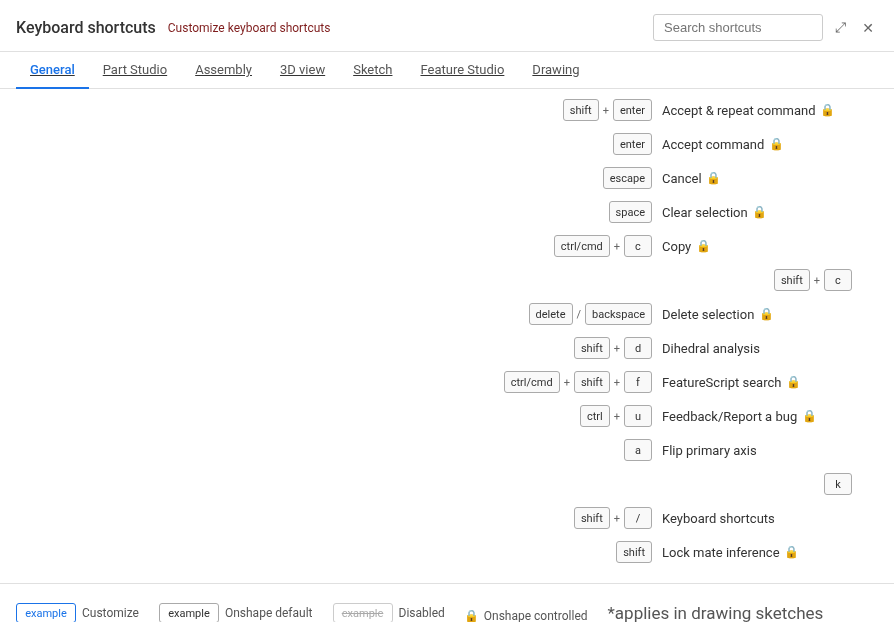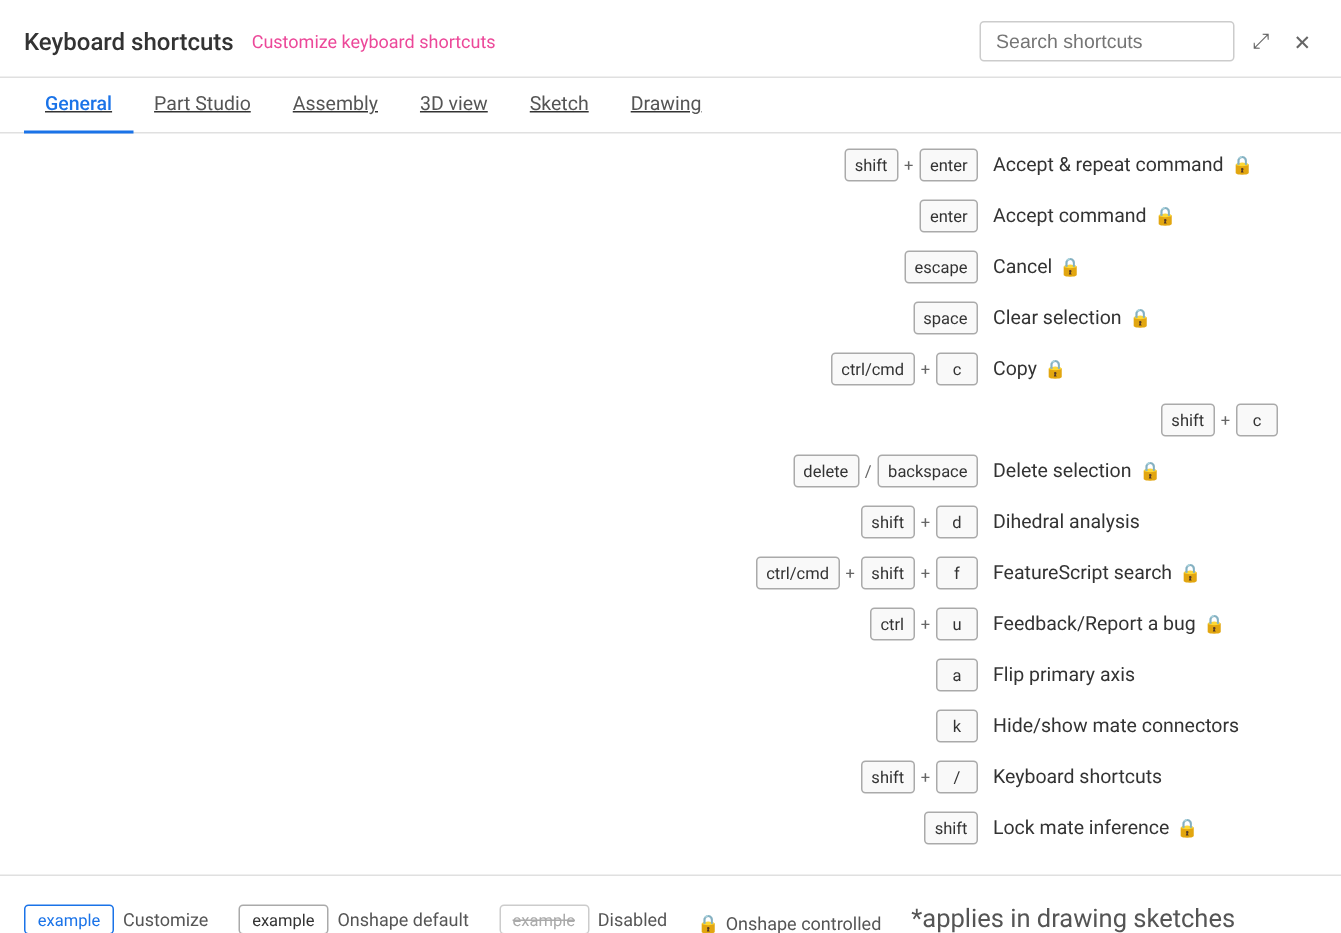--- a/index.html
+++ b/index.html
@@ -28,21 +28,21 @@
       gap: 12px;
     }
 
     .title {
       font-size: 16px;
       font-weight: 500;
       color: #333;
     }
 
     .customize-link {
-      color: #ec4899;
+      color: #7f1d1d;
       font-size: 12px;
       cursor: pointer;
       text-decoration: none;
     }
 
     .header-right {
       display: flex;
       align-items: center;
       gap: 8px;
     }
@@ -242,20 +242,21 @@
     <button class="icon-btn">✕</button>
   </div>
 </div>
 
 <div class="tabs">
   <div class="tab active">General</div>
   <div class="tab">Part Studio</div>
   <div class="tab">Assembly</div>
   <div class="tab">3D view</div>
   <div class="tab">Sketch</div>
+  <div class="tab">Feature Studio</div>
   <div class="tab">Drawing</div>
 </div>
 
 <div class="content">
   <div class="shortcuts-list" id="shortcuts-container">
 
   <div class="shortcut-row">
         <div class="keys">
           <span class="key">shift</span>
           <span class="key-sep">+</span>
@@ -333,21 +334,20 @@
       <div class="shortcut-row">
         <div class="keys">
           <span class="key">a</span>
         </div>
         <div class="action-label">Flip primary axis</div>
       </div>
       <div class="shortcut-row">
         <div class="keys">
           <span class="key">k</span>
         </div>
-        <div class="action-label">Hide/show mate connectors</div>
       </div>
       <div class="shortcut-row">
         <div class="keys">
           <span class="key">shift</span>
           <span class="key-sep">+</span>
           <span class="key">/</span>
         </div>
         <div class="action-label">Keyboard shortcuts</div>
       </div>
       <div class="shortcut-row">

